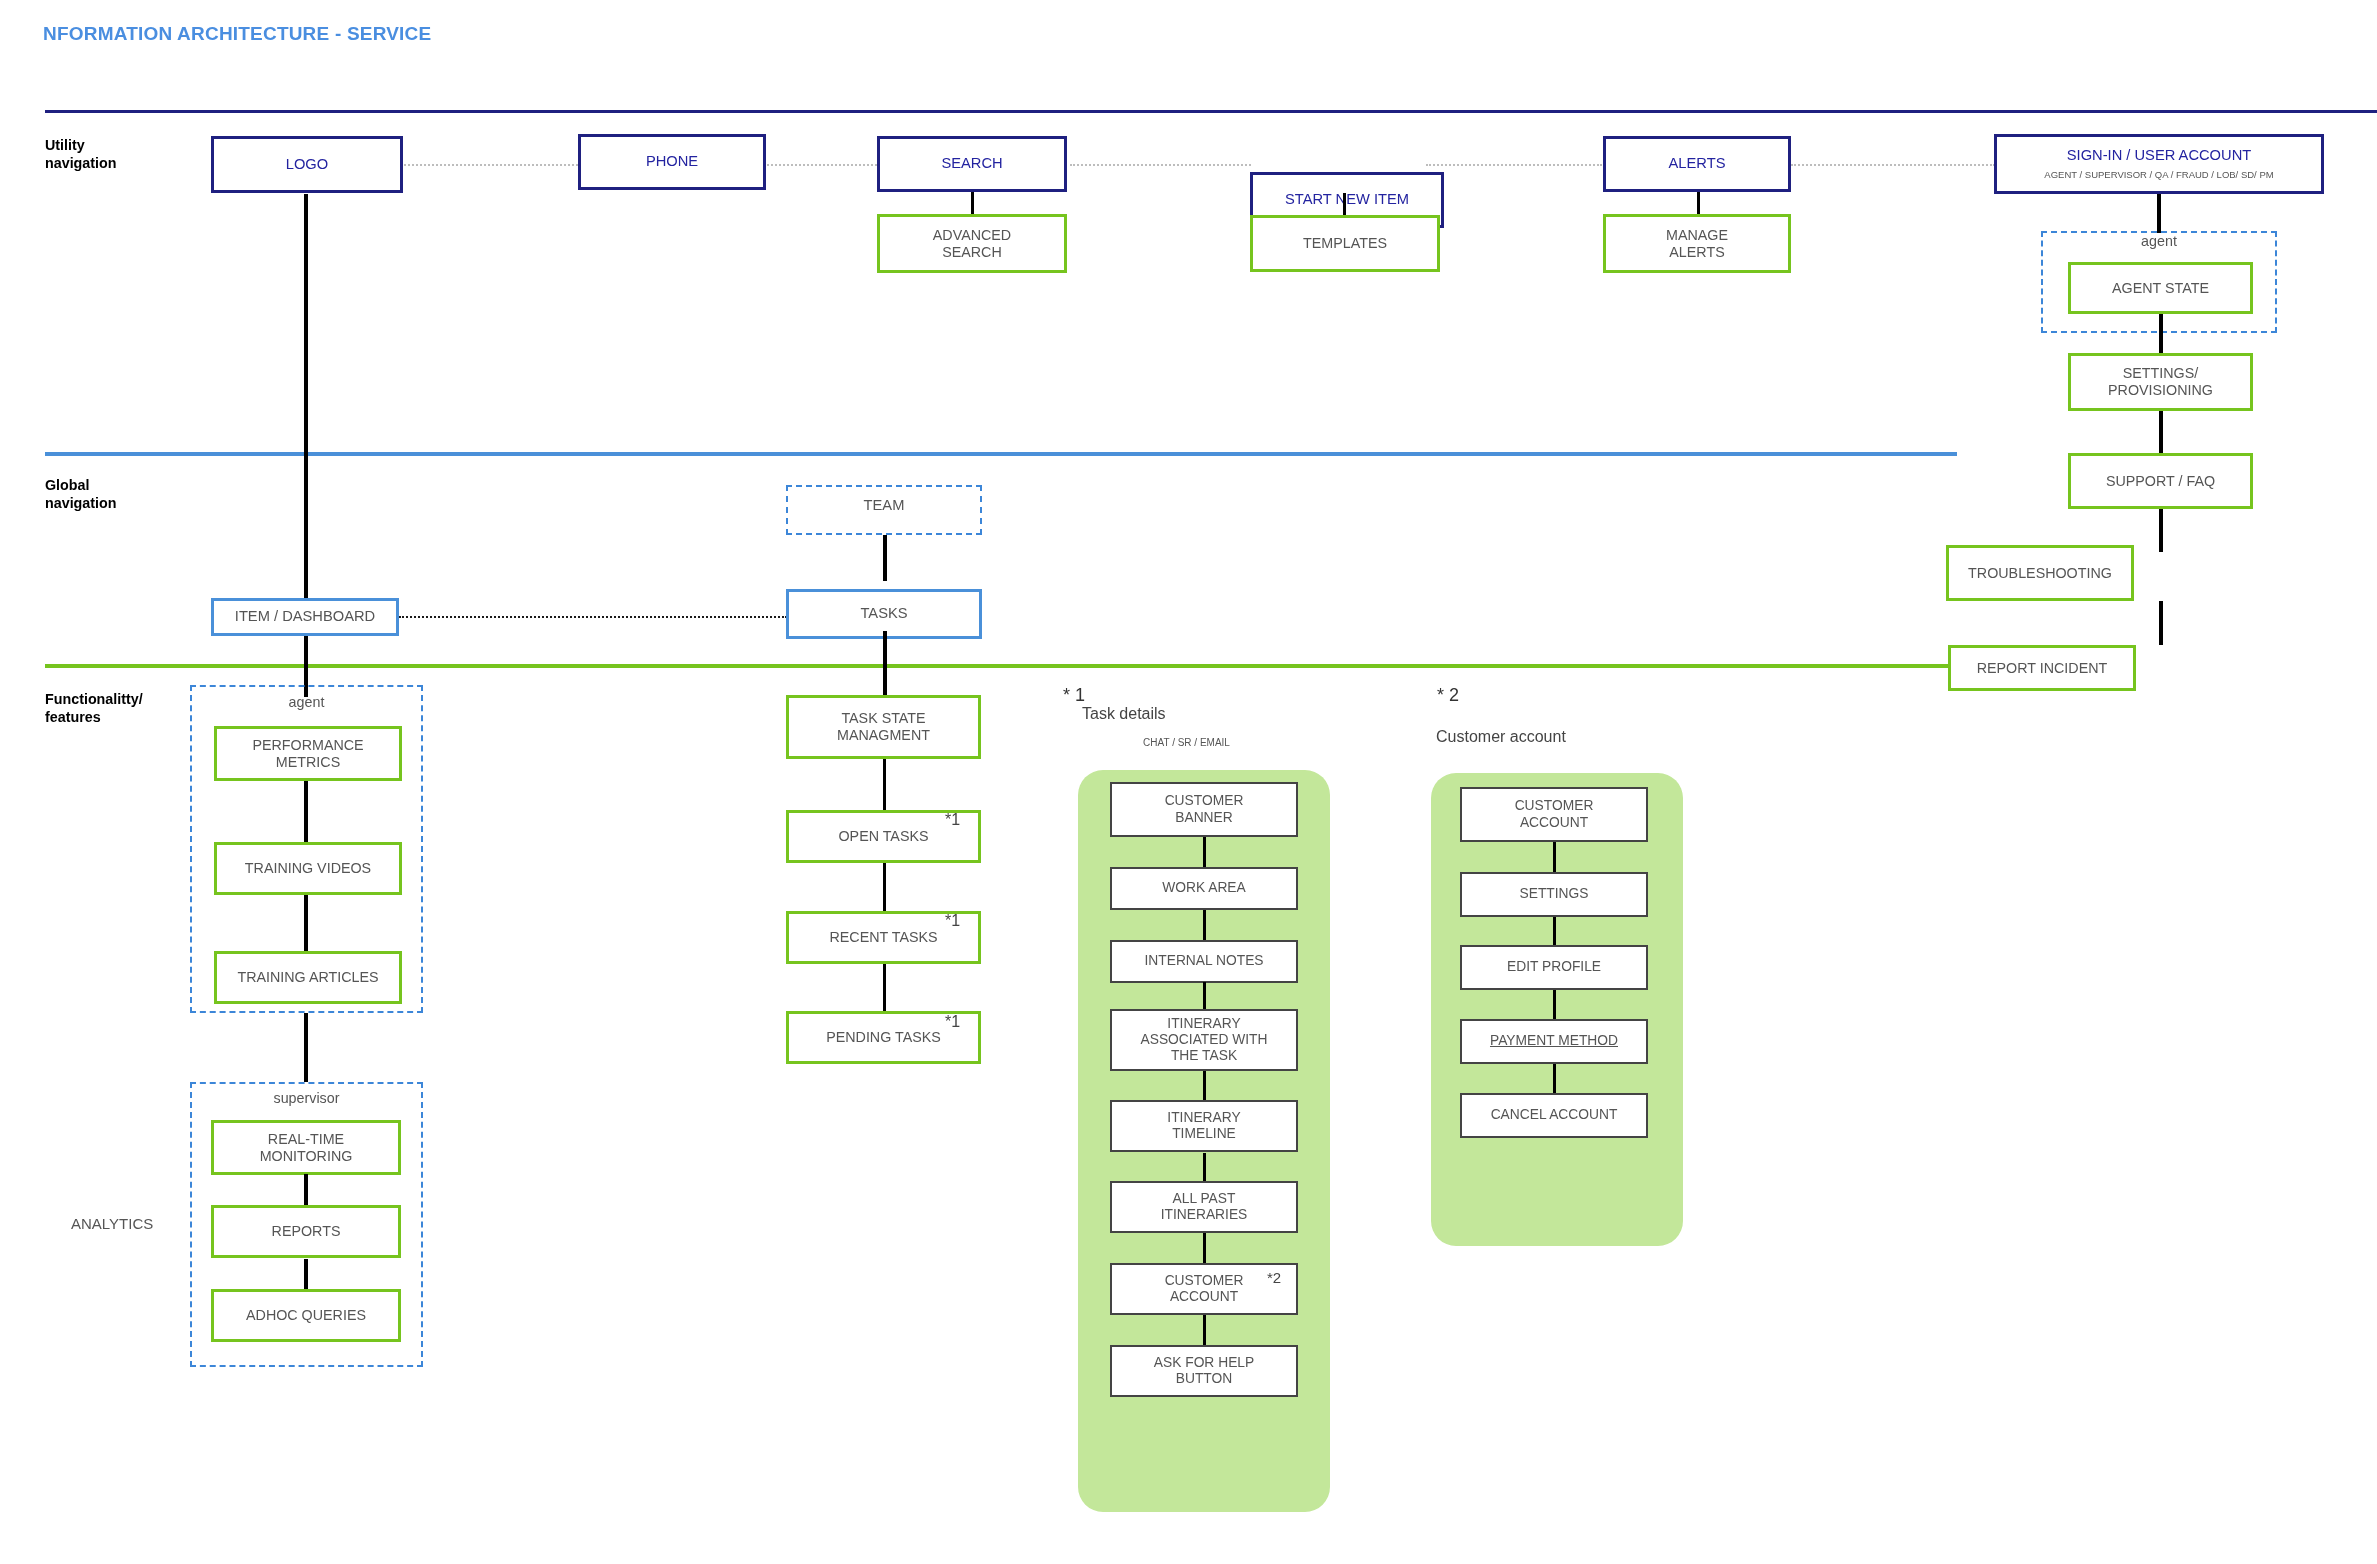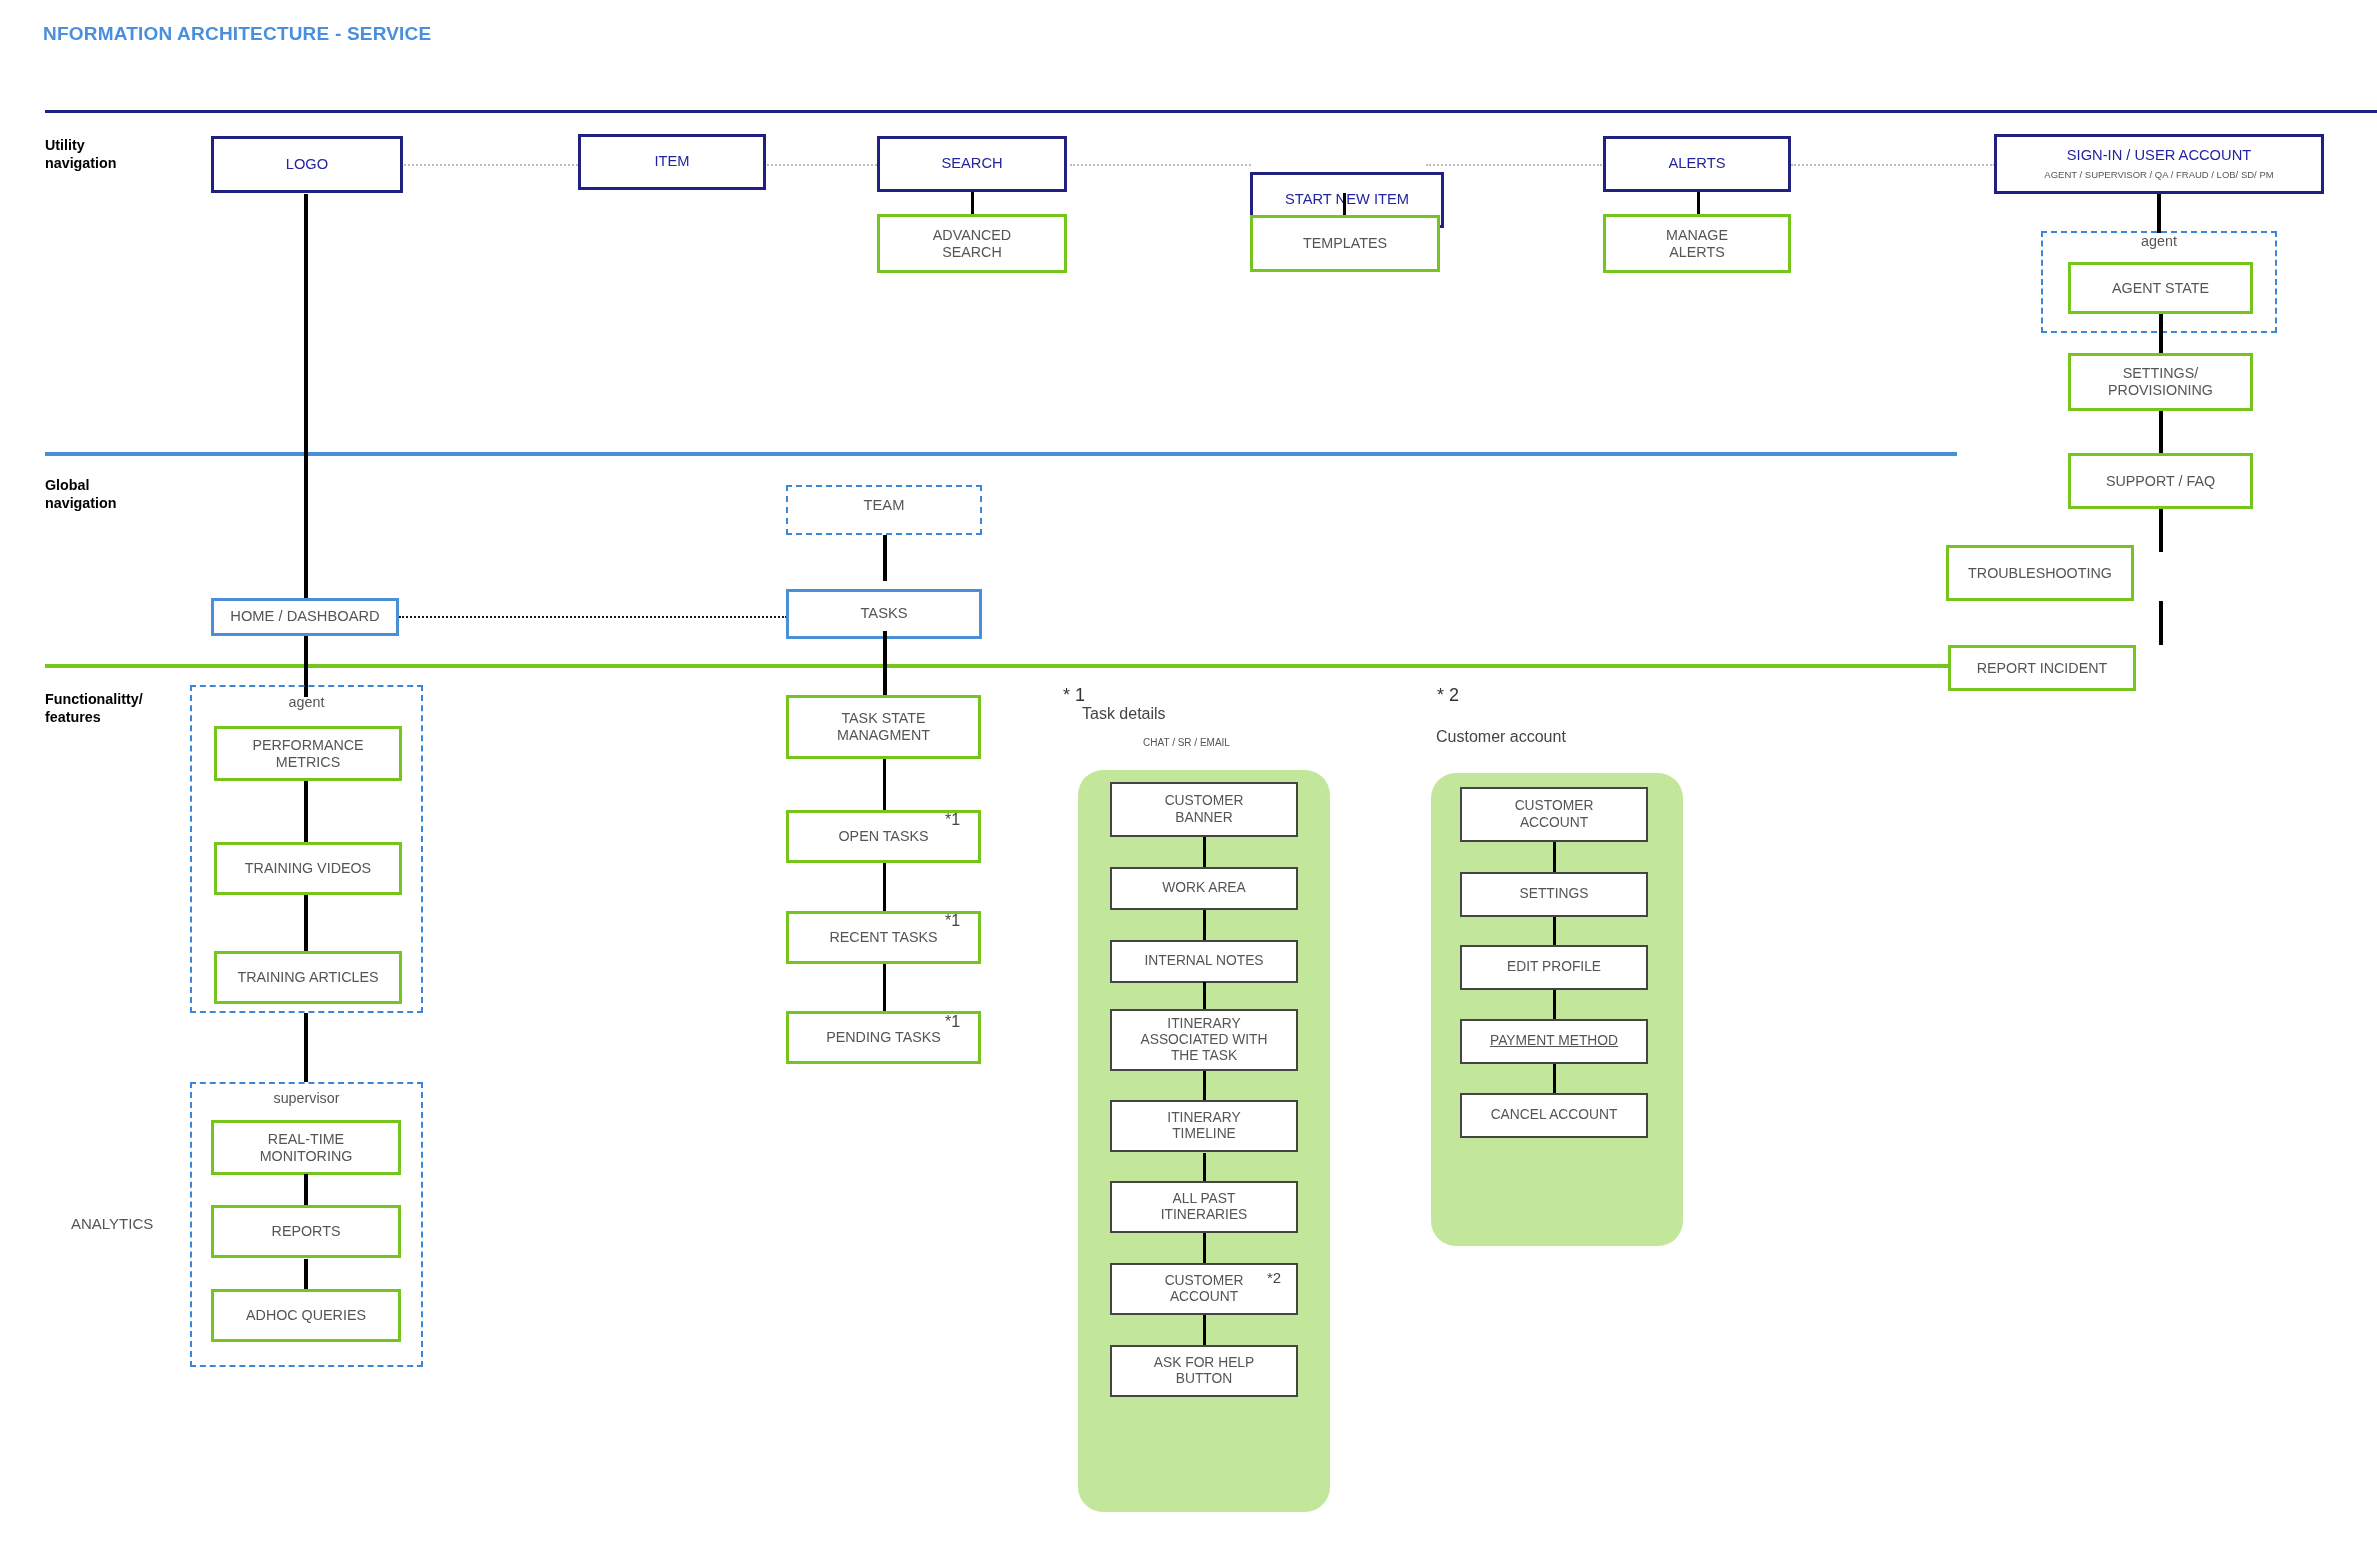--- a/index.html
+++ b/index.html
@@ -116,21 +116,21 @@
   <div class="hdot" style="left:764px;top:164px;width:116px;"></div>
   <div class="hdot" style="left:1070px;top:164px;width:181px;"></div>
   <div class="hdot" style="left:1426px;top:164px;width:176px;"></div>
   <div class="hdot" style="left:1791px;top:164px;width:204px;"></div>
 
   <div class="box navy" style="left:211px;top:136px;width:192px;height:57px;">
     <span class="lbl">LOGO</span>
   </div>
 
   <div class="box navy" style="left:578px;top:134px;width:188px;height:56px;">
-    <span class="lbl">ITEM</span>
+    <span class="lbl">PHONE</span>
   </div>
 
   <div class="box navy" style="left:877px;top:136px;width:190px;height:56px;">
     <span class="lbl">SEARCH</span>
   </div>
 
   <div class="box navy" style="left:1250px;top:137px;width:194px;height:56px;margin-top:35px;">
     <span class="lbl">START NEW ITEM</span>
   </div>
 
@@ -188,21 +188,21 @@
   </div>
 
   <div class="box green" style="left:1948px;top:645px;width:188px;height:46px;">
     <span class="lbl">REPORT INCIDENT</span>
   </div>
 
   <div class="vline" style="left:304px;top:194px;width:3.8px;height:405px;"></div>
   <div class="vline" style="left:304px;top:635px;width:3.8px;height:62px;"></div>
 
   <div class="box lblue" style="left:211px;top:598px;width:188px;height:38px;">
-    <span class="lbl">HOME / DASHBOARD</span>
+    <span class="lbl">ITEM / DASHBOARD</span>
   </div>
 
   <div class="hdash" style="left:399px;top:616px;width:388px;"></div>
 
   <div class="group" style="left:786px;top:485px;width:196px;height:50px;"></div>
   <div class="group-title" style="left:786px;top:497px;width:196px;font-size:14.7px;">TEAM</div>
 
   <div class="vline" style="left:883px;top:535px;width:3.8px;height:46px;"></div>
 
   <div class="box lblue" style="left:786px;top:581px;width:196px;height:50px;margin-top:8px;">

